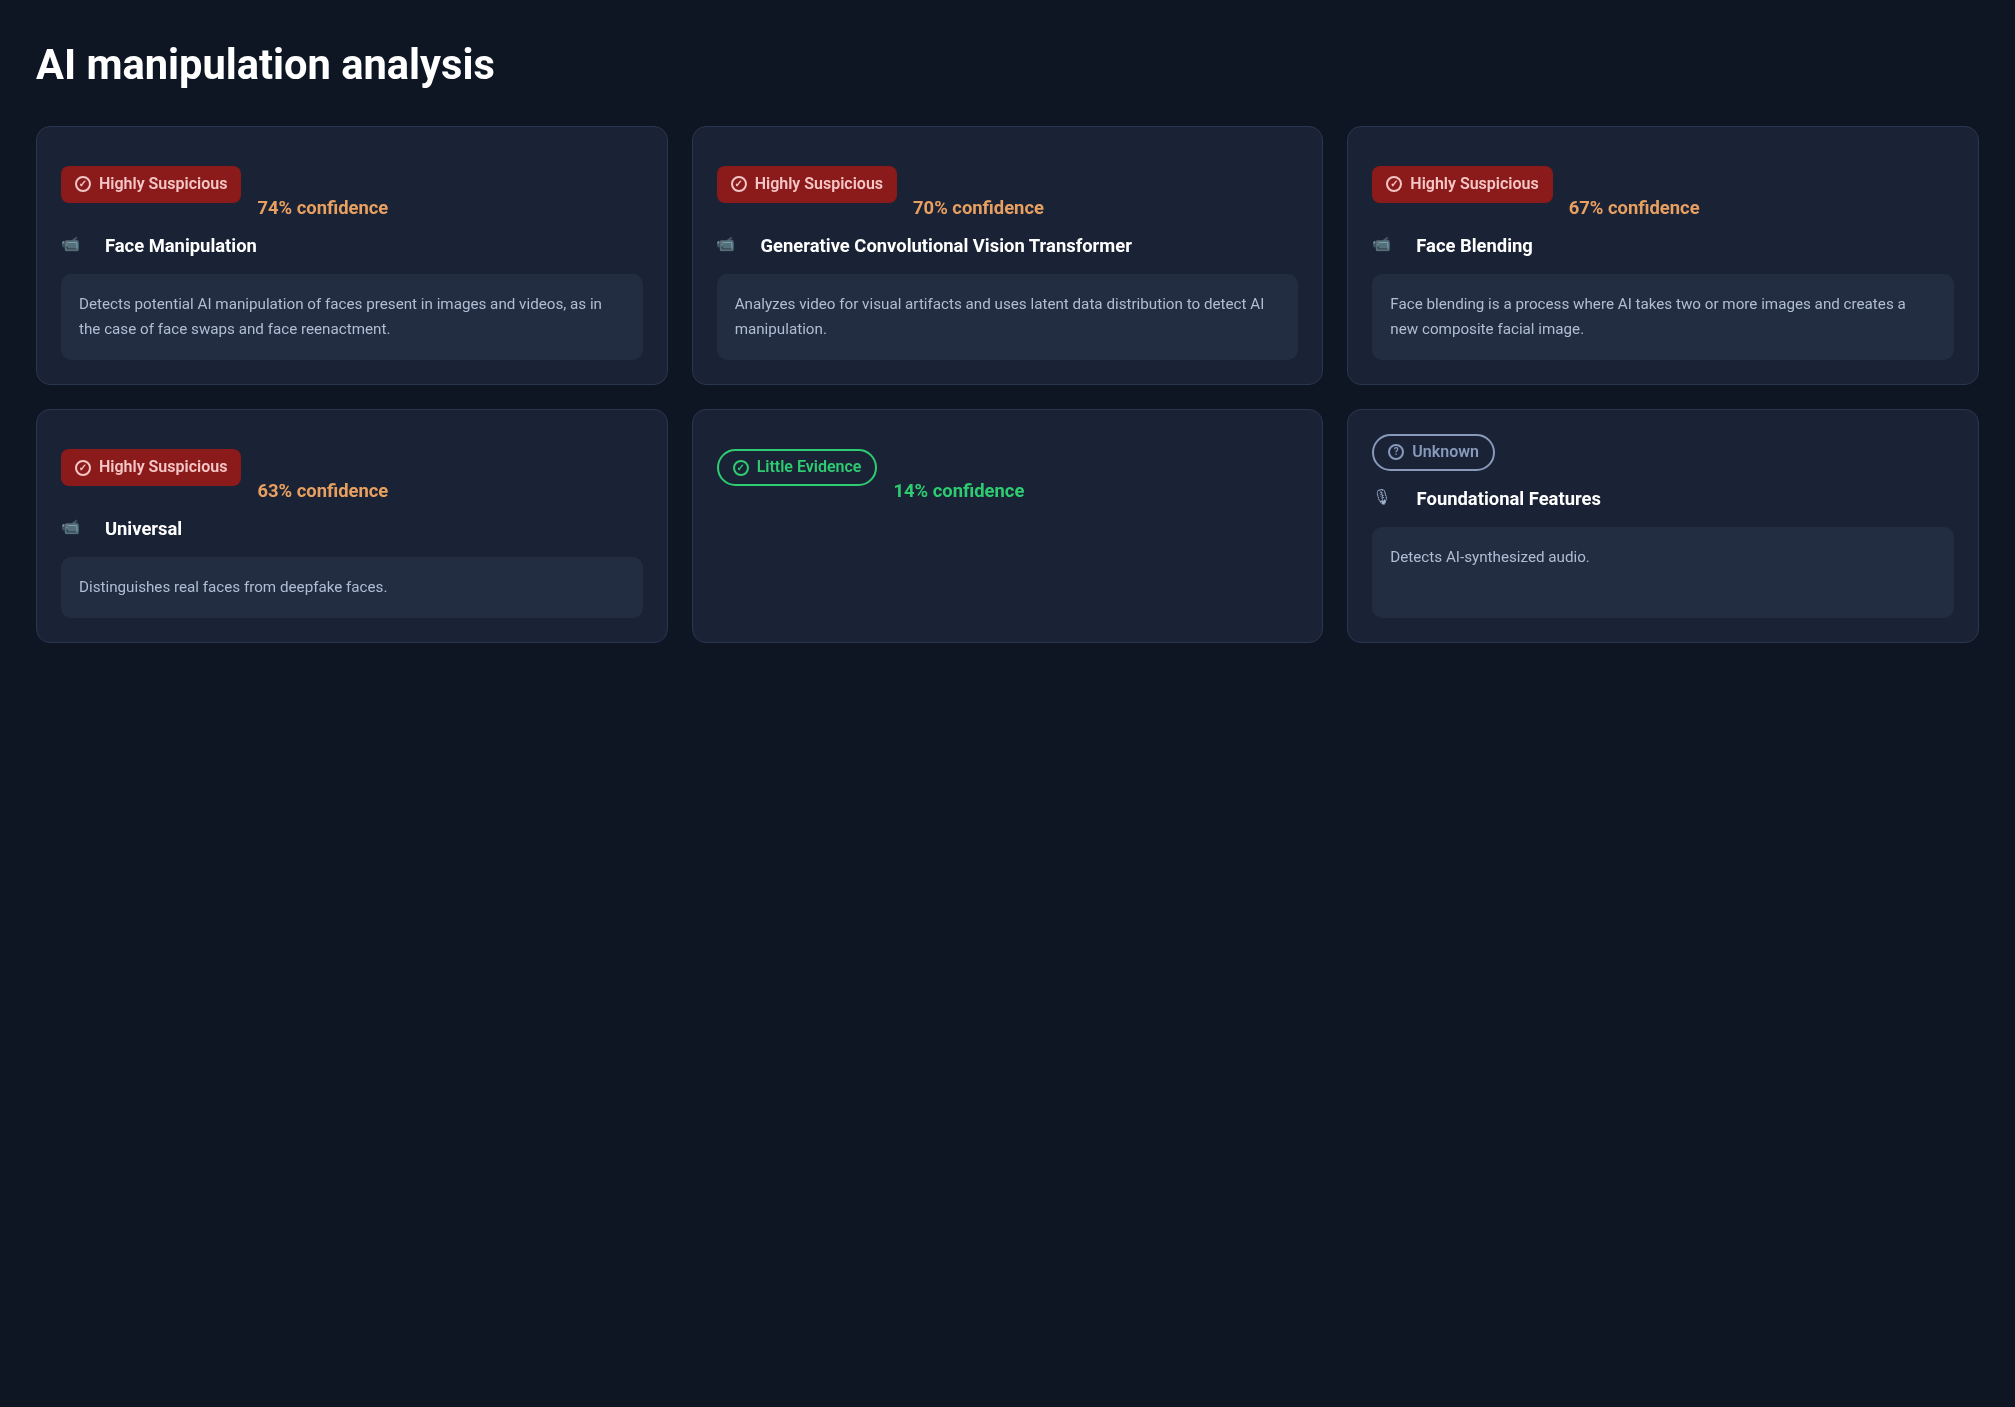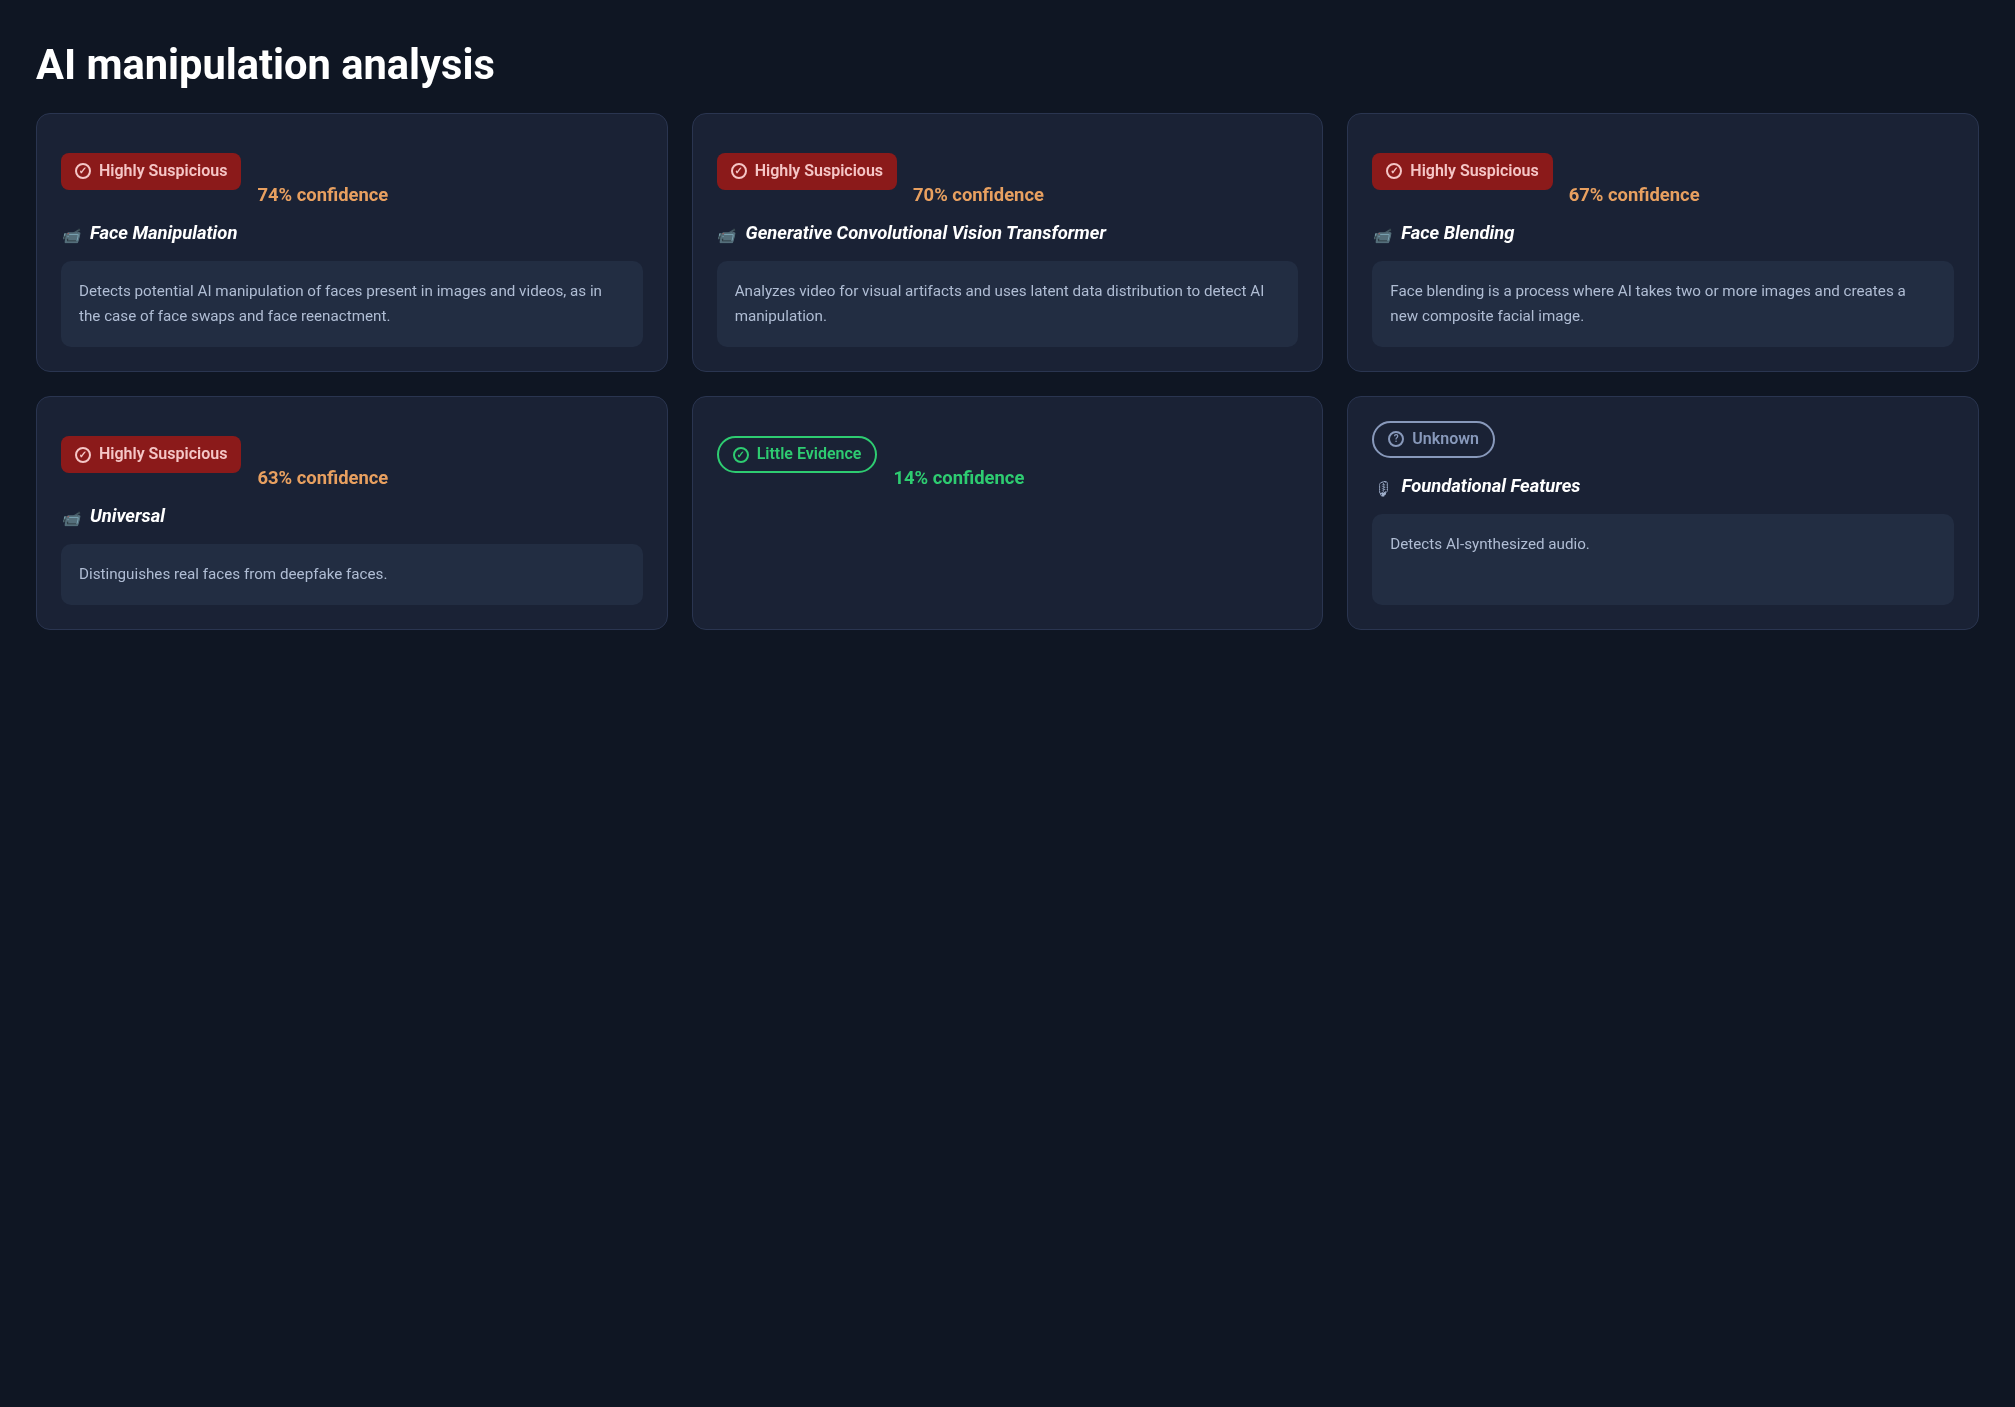--- a/index.html
+++ b/index.html
@@ -13,21 +13,21 @@
       color: #e0e6f0;
       font-family: -apple-system, BlinkMacSystemFont, 'Segoe UI', Roboto, sans-serif;
       padding: 40px 36px;
       min-height: 100vh;
     }
 
     .page-title {
       font-size: 2.6rem;
       font-weight: 700;
       color: #ffffff;
-      margin-bottom: 24px;
+      margin-bottom: 37px;
     }
 
     .grid {
       display: grid;
       grid-template-columns: repeat(3, 1fr);
       gap: 24px;
     }
 
     .card {
       background-color: #1a2235;
@@ -84,23 +84,22 @@
       color: #e8a060;
       margin-top: 46px;
     }
 
     .confidence-little {
       color: #2ecc71;
     }
 
     .card-title-row {
       display: flex;
-      align-items: flex-end;
-      gap: 10px;
-      font-style: italic;
+      align-items: flex-start;
+      gap: 25px;
     }
 
     .card-title-icon {
       font-size: 1rem;
       color: #a0b0cc;
       flex-shrink: 0;
     }
 
     .card-title {
       font-size: 1.15rem;

